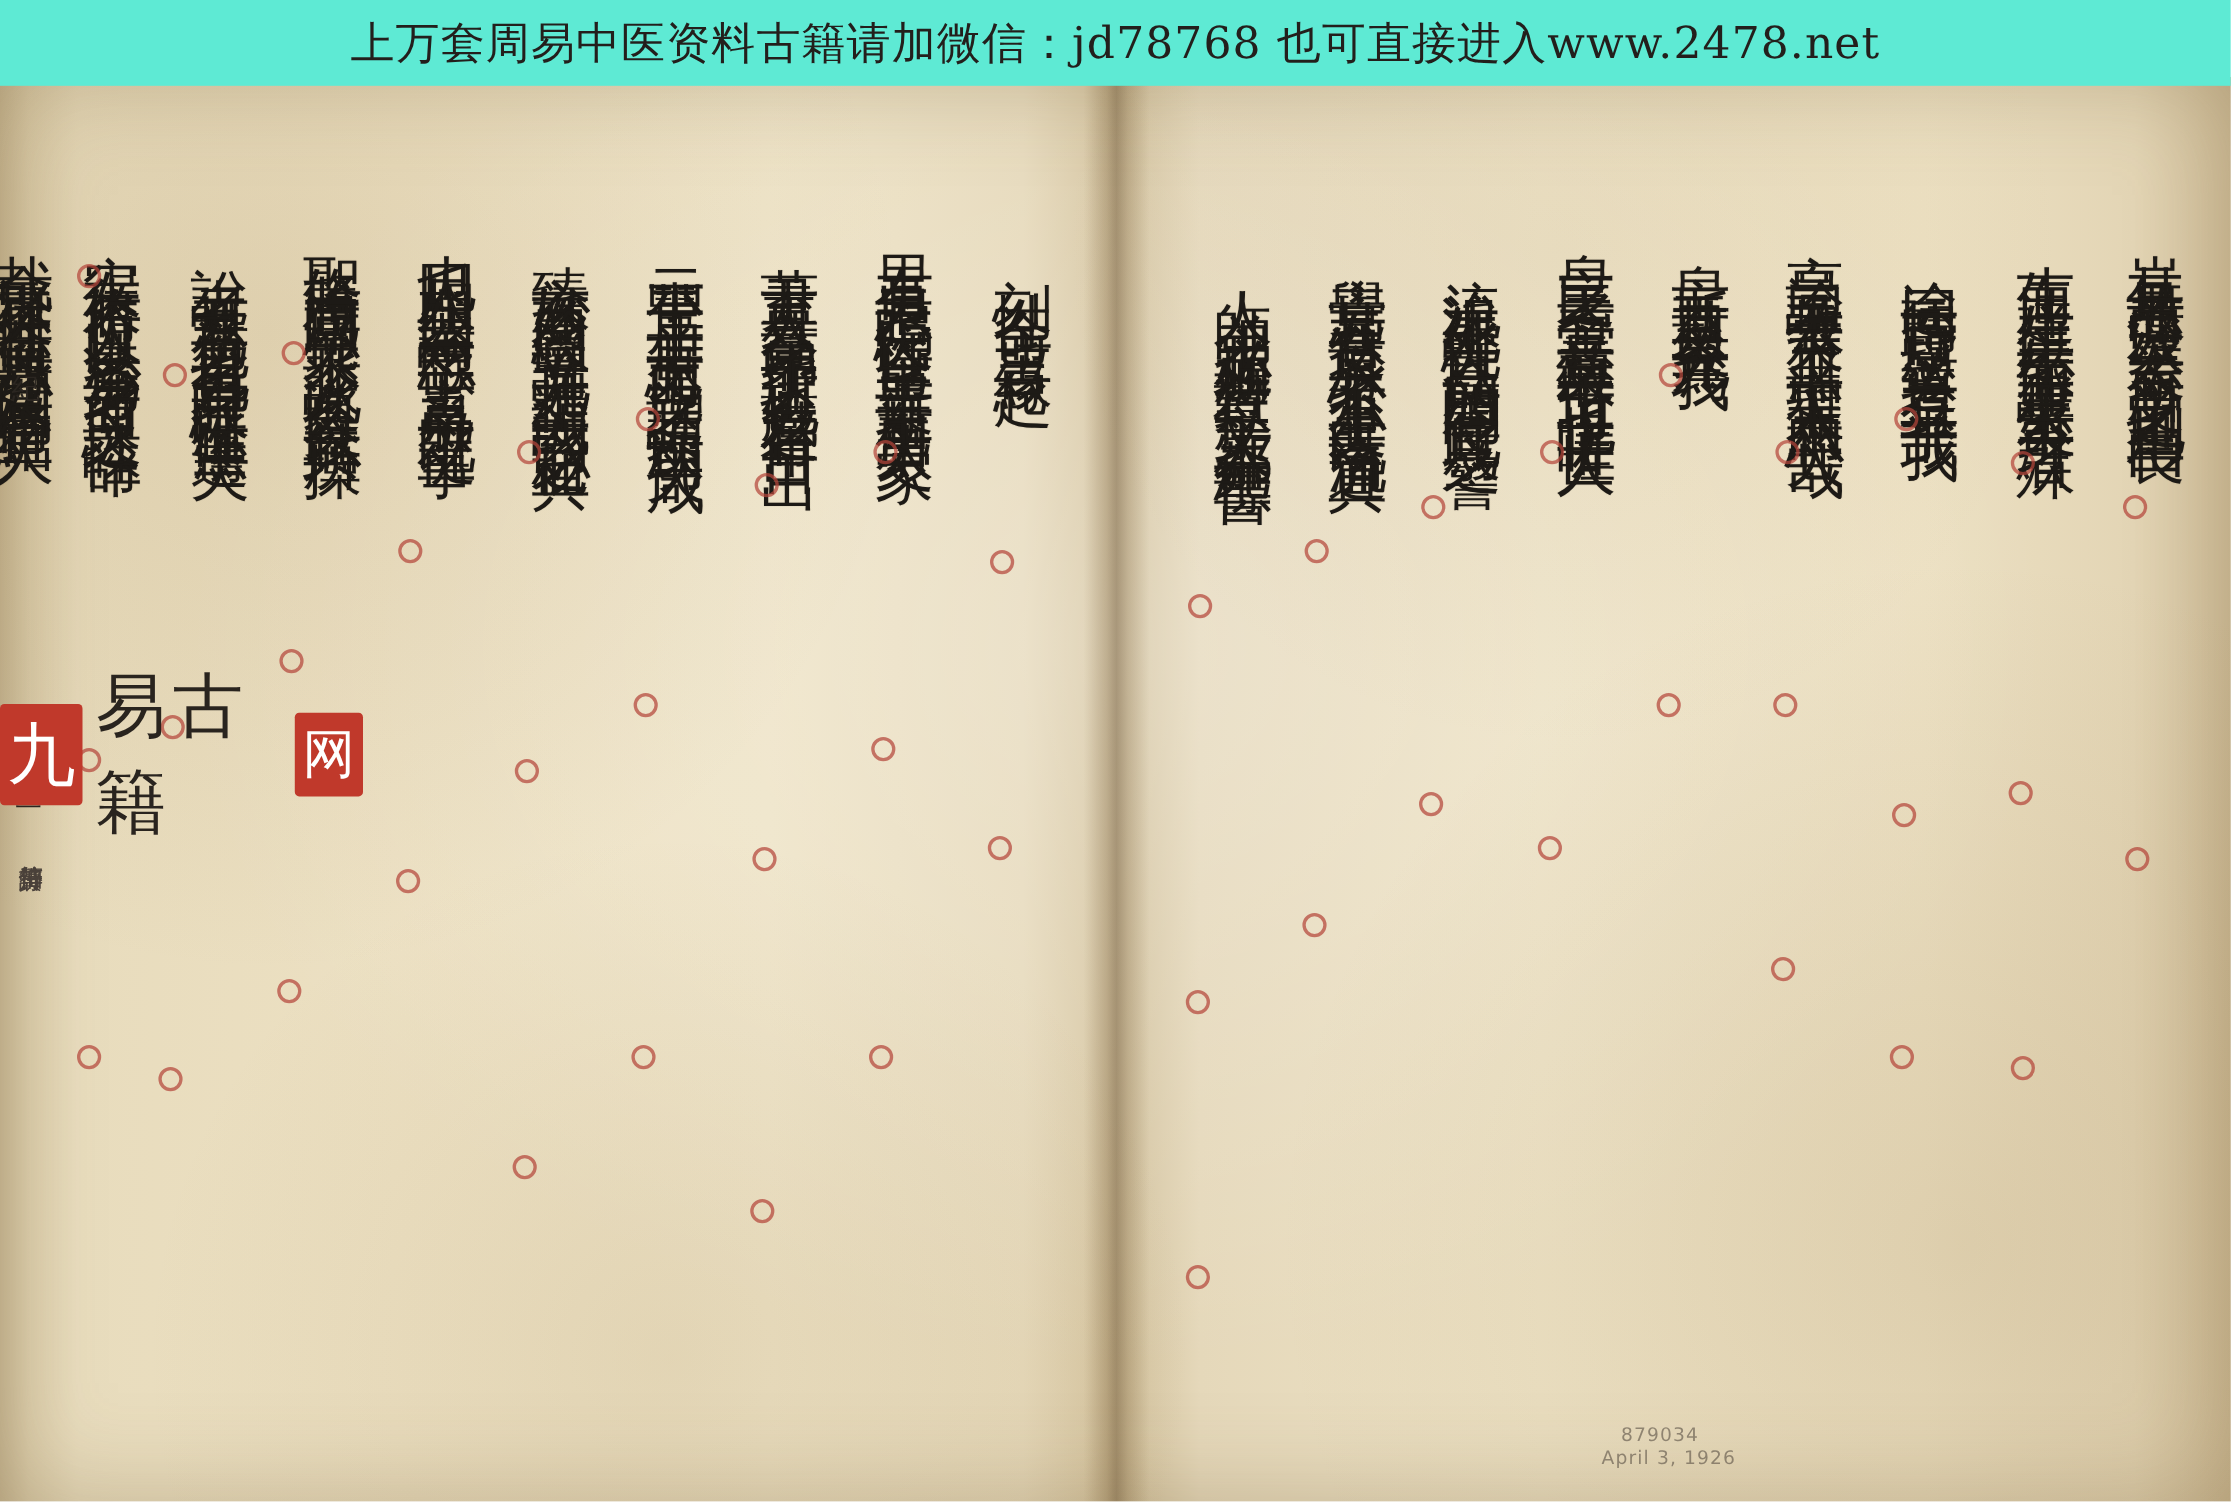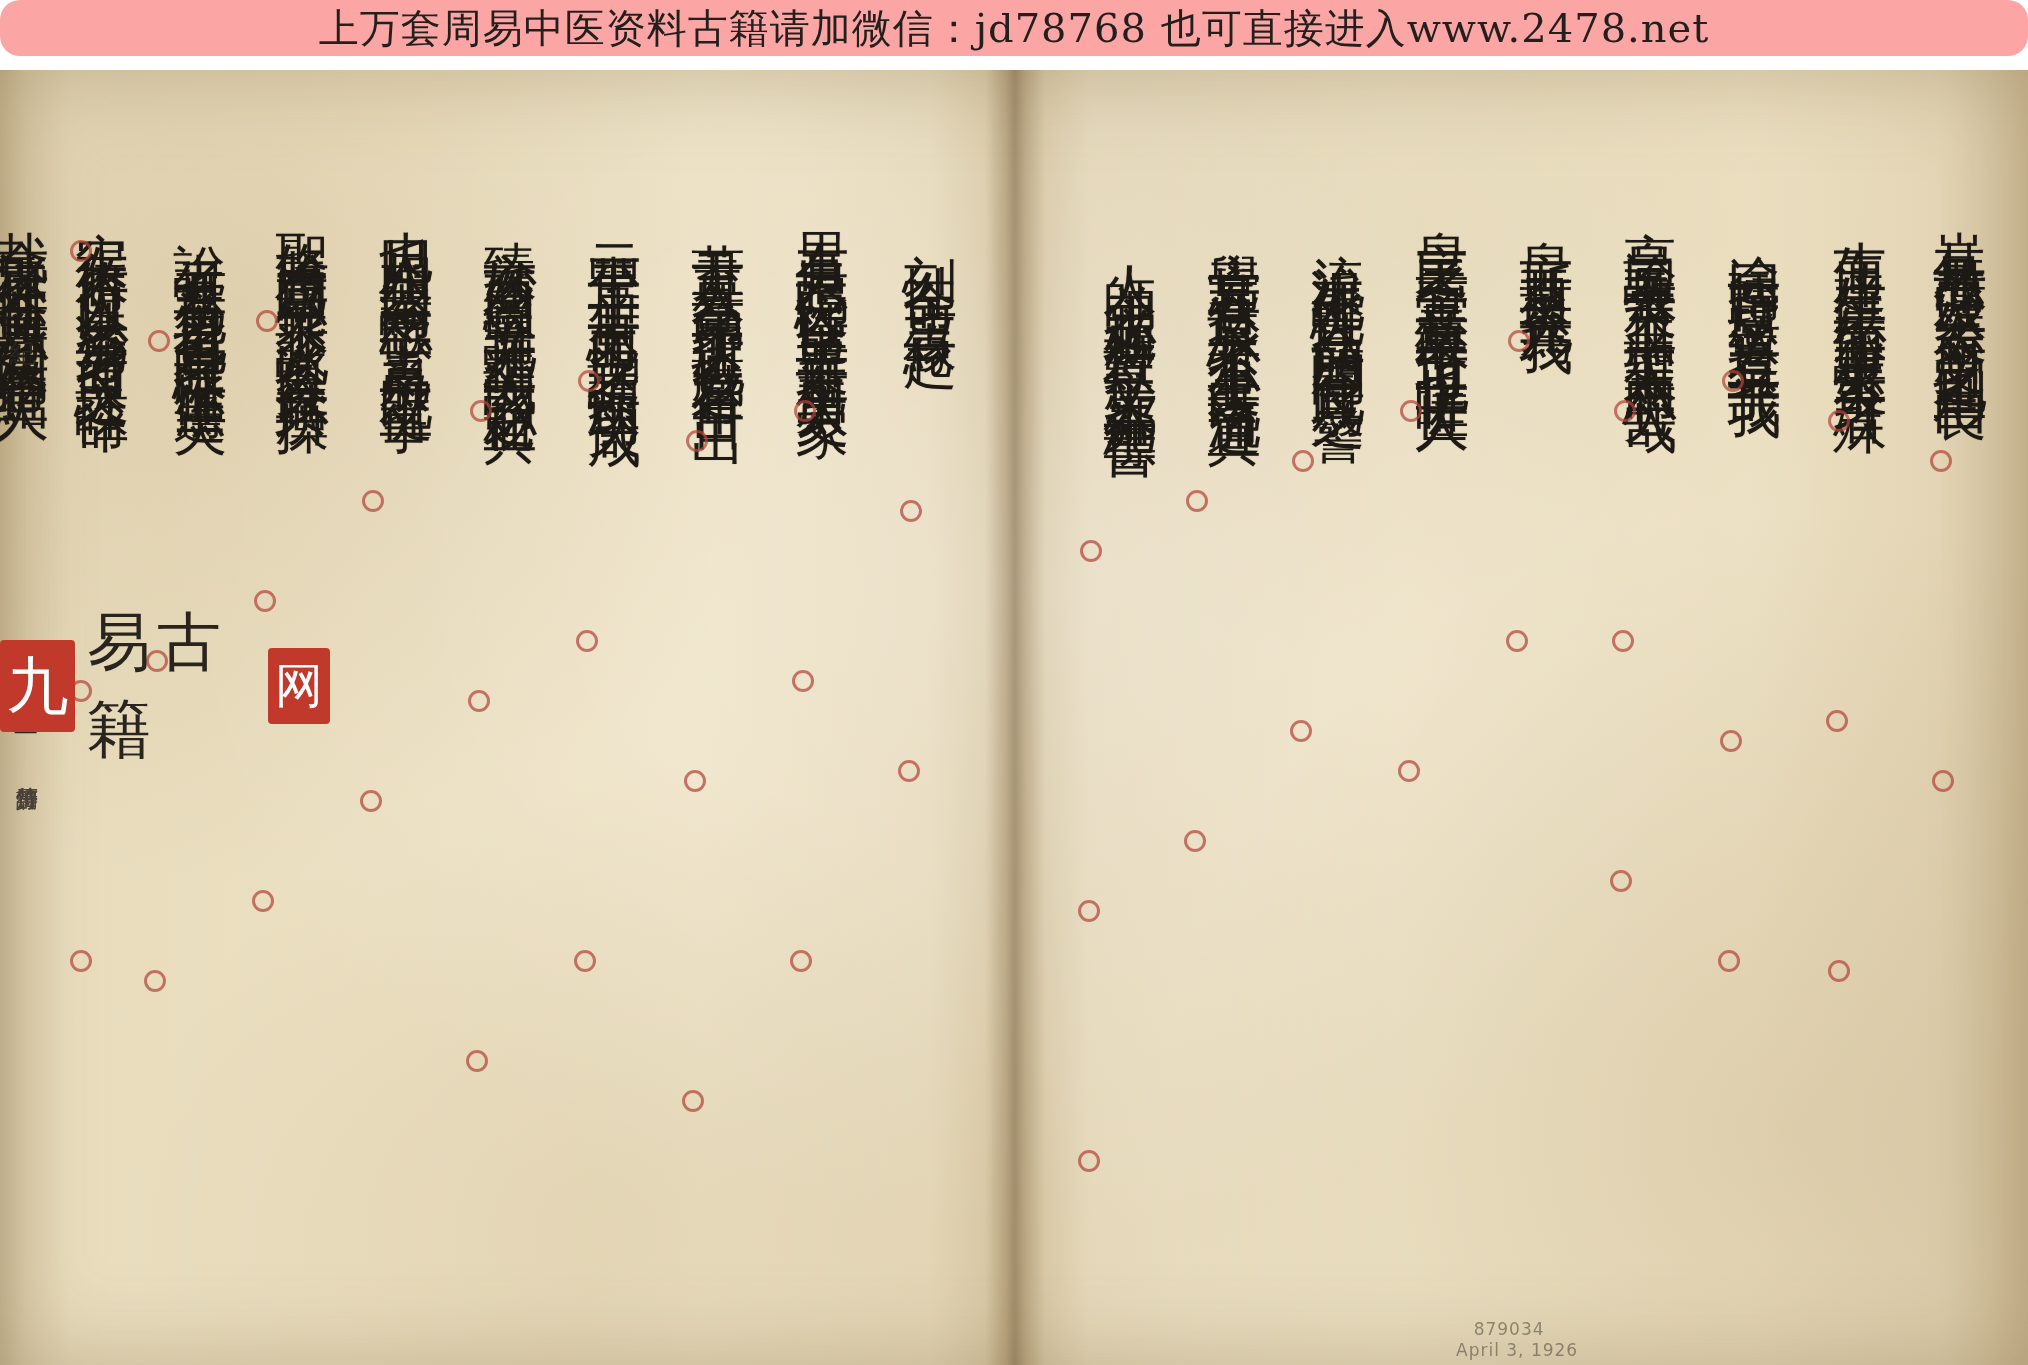--- a/index.html
+++ b/index.html
@@ -18,27 +18,26 @@
     width: 2028px;
     height: 1365px;
     background: #ffffff;
   }
   
   .banner {
     position: absolute;
     top: 0;
     left: 0;
     width: 2028px;
-    height: 56px;
+    height: 78px;
     display: flex;
     align-items: center;
     justify-content: center;
-    background: #fca5a5;
+    background: #5eead4;
     z-index: 40;
-    border-radius: 20px;
   }
   .banner-text {
     font-family: "DejaVu Serif", serif;
     font-size: 40px;
     color: #231f1c;
     letter-spacing: 1px;
     white-space: nowrap;
   }
   
   .scan {
@@ -166,21 +165,21 @@
     position: absolute;
     left: 1440px;
     top: 1225px;
     z-index: 18;
     font-family: "DejaVu Sans", sans-serif;
     color: #5d5347;
     opacity: 0.62;
     text-align: center;
     line-height: 1.25;
   }
-  .stamp .num { font-size: 17px; letter-spacing: 1px; margin-top: 24px; }
+  .stamp .num { font-size: 17px; letter-spacing: 1px; }
   .stamp .date { font-size: 17px; letter-spacing: 1px; margin-left: 16px; }
   
   .margin-note {
     position: absolute;
     writing-mode: vertical-rl;
     text-orientation: upright;
     font-family: "DejaVu Serif", serif;
     color: #2b2621;
     white-space: nowrap;
     z-index: 10;

